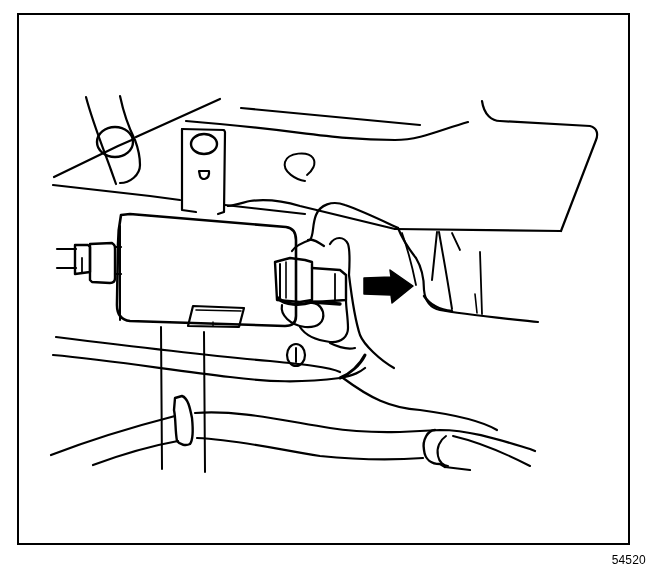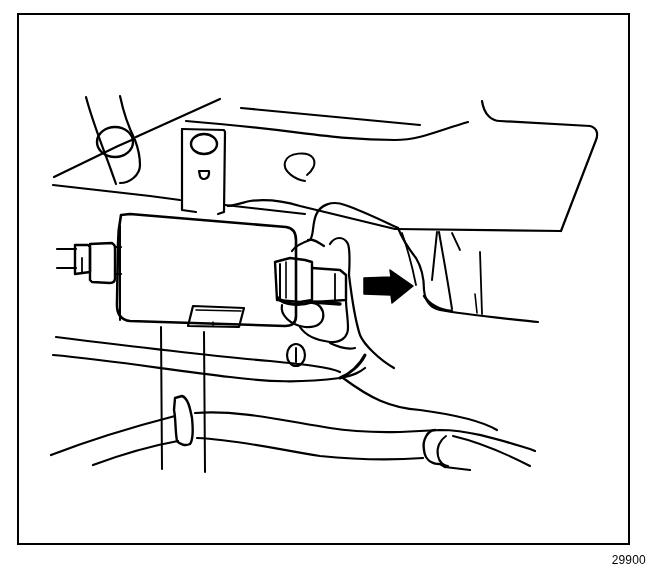--- a/index.html
+++ b/index.html
@@ -156,13 +156,13 @@
     <path d="M453 436 C470 440, 495 448, 530 466" stroke-width="2"></path>
   </g>
 
   <g>
     <path d="M175 398 L182 396 C188 398, 190 408, 192 418 C193 428, 193 440, 190 444 C186 446, 180 445, 177 441 C175 430, 176 420, 174 410 Z" stroke-width="2.4"></path>
     <path d="M435 430 C428 430, 422 440, 424 450 C425 460, 432 464, 440 464 L445 467" stroke-width="2.4"></path>
     <path d="M446 436 C440 440, 436 448, 438 456 C439 462, 444 466, 448 466" stroke-width="2"></path>
   </g>
 </svg>
 
-<div class="figure-number">29900</div>
+<div class="figure-number">54520</div>
 
 </body></html>

